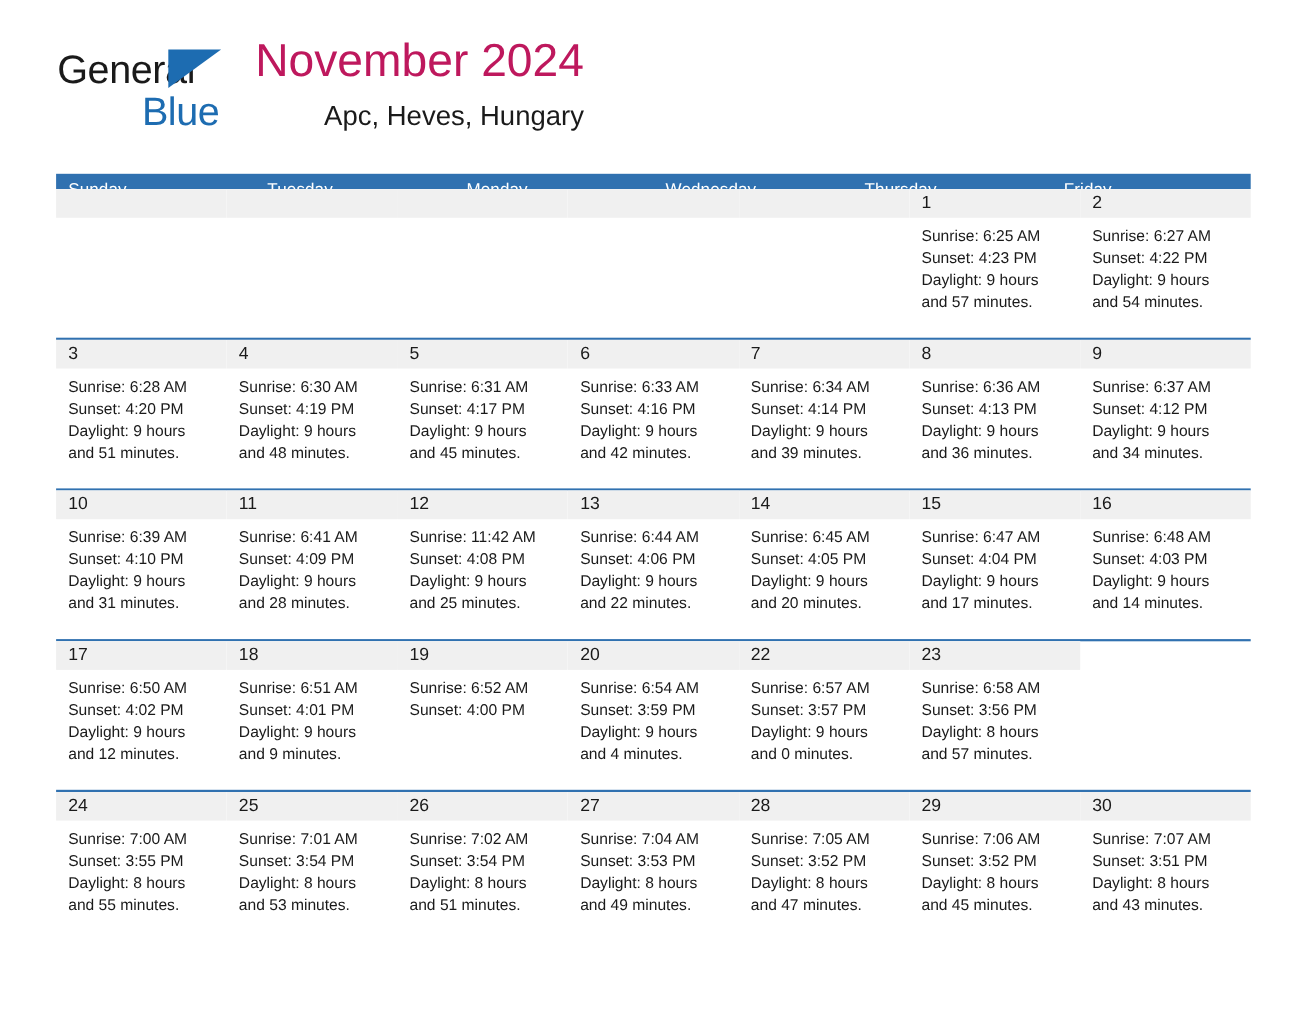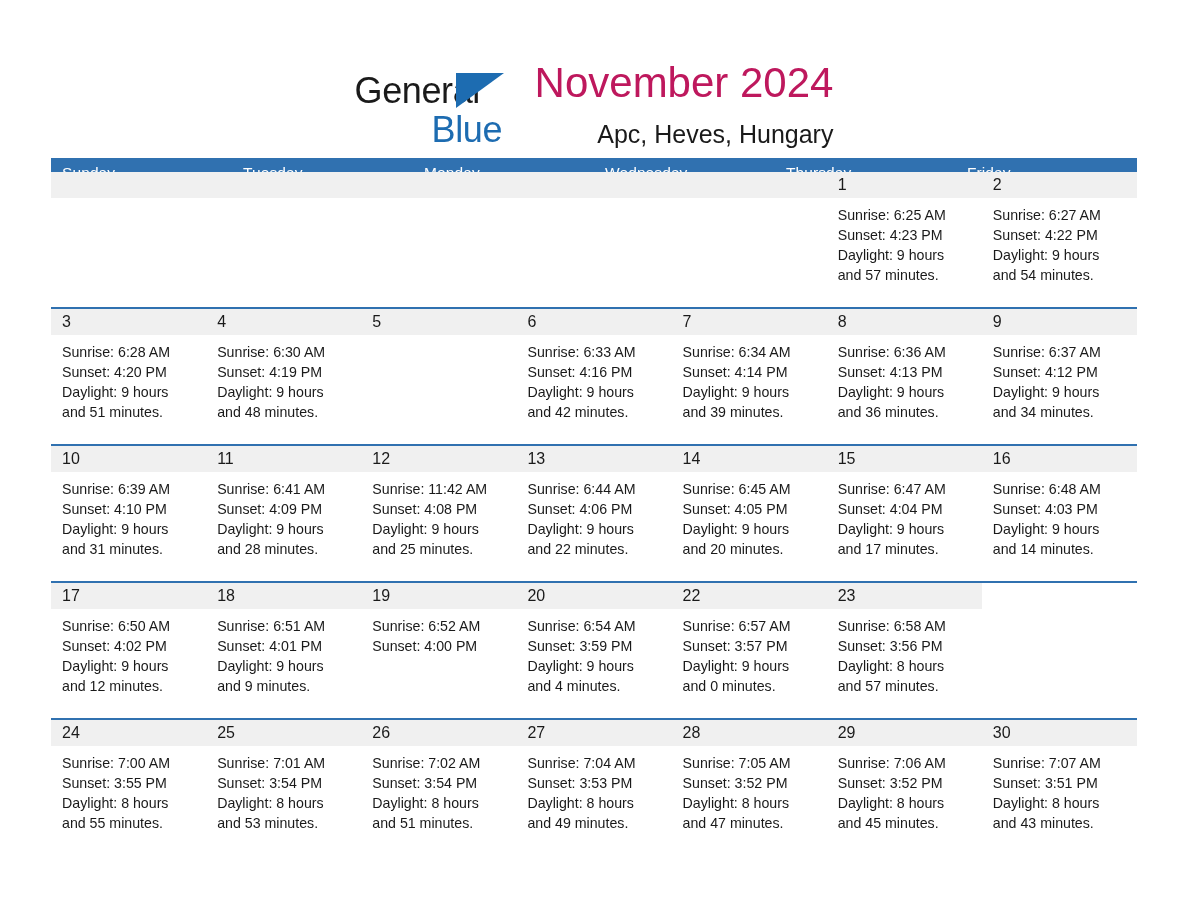--- a/index.html
+++ b/index.html
@@ -17,27 +17,27 @@
     position: relative;
     width: 1188px;
     height: 918px;
     box-sizing: border-box;
   }
 
   
   .header {
     position: absolute;
     left: 0; right: 0;
-    top: 56px;
+    top: 28px;
     height: 108px;
     padding: 0 52px;
     box-sizing: border-box;
     display: flex;
     align-items: flex-start;
-    justify-content: center;
+    justify-content: flex-start;
   }
 
   .logo {
     position: relative;
     width: 180px;
     height: 92px;
     margin-top: 16px;
   }
   .logo-top {
     position: relative;
@@ -233,20 +233,25 @@
           <div class="cell">
             <span class="daynum">4</span>
             <div class="details">
               <div class="sunrise">Sunrise: 6:30 AM</div>
               <div class="sunset">Sunset: 4:19 PM</div>
               <div class="daylight">Daylight: 9 hours and 48 minutes.</div>
             </div>
           </div>
           <div class="cell">
             <span class="daynum">5</span>
+            <div class="details">
+              <div class="sunrise">Sunrise: 6:31 AM</div>
+              <div class="sunset">Sunset: 4:17 PM</div>
+              <div class="daylight">Daylight: 9 hours and 45 minutes.</div>
+            </div>
           </div>
           <div class="cell">
             <span class="daynum">6</span>
             <div class="details">
               <div class="sunrise">Sunrise: 6:33 AM</div>
               <div class="sunset">Sunset: 4:16 PM</div>
               <div class="daylight">Daylight: 9 hours and 42 minutes.</div>
             </div>
           </div>
           <div class="cell">

